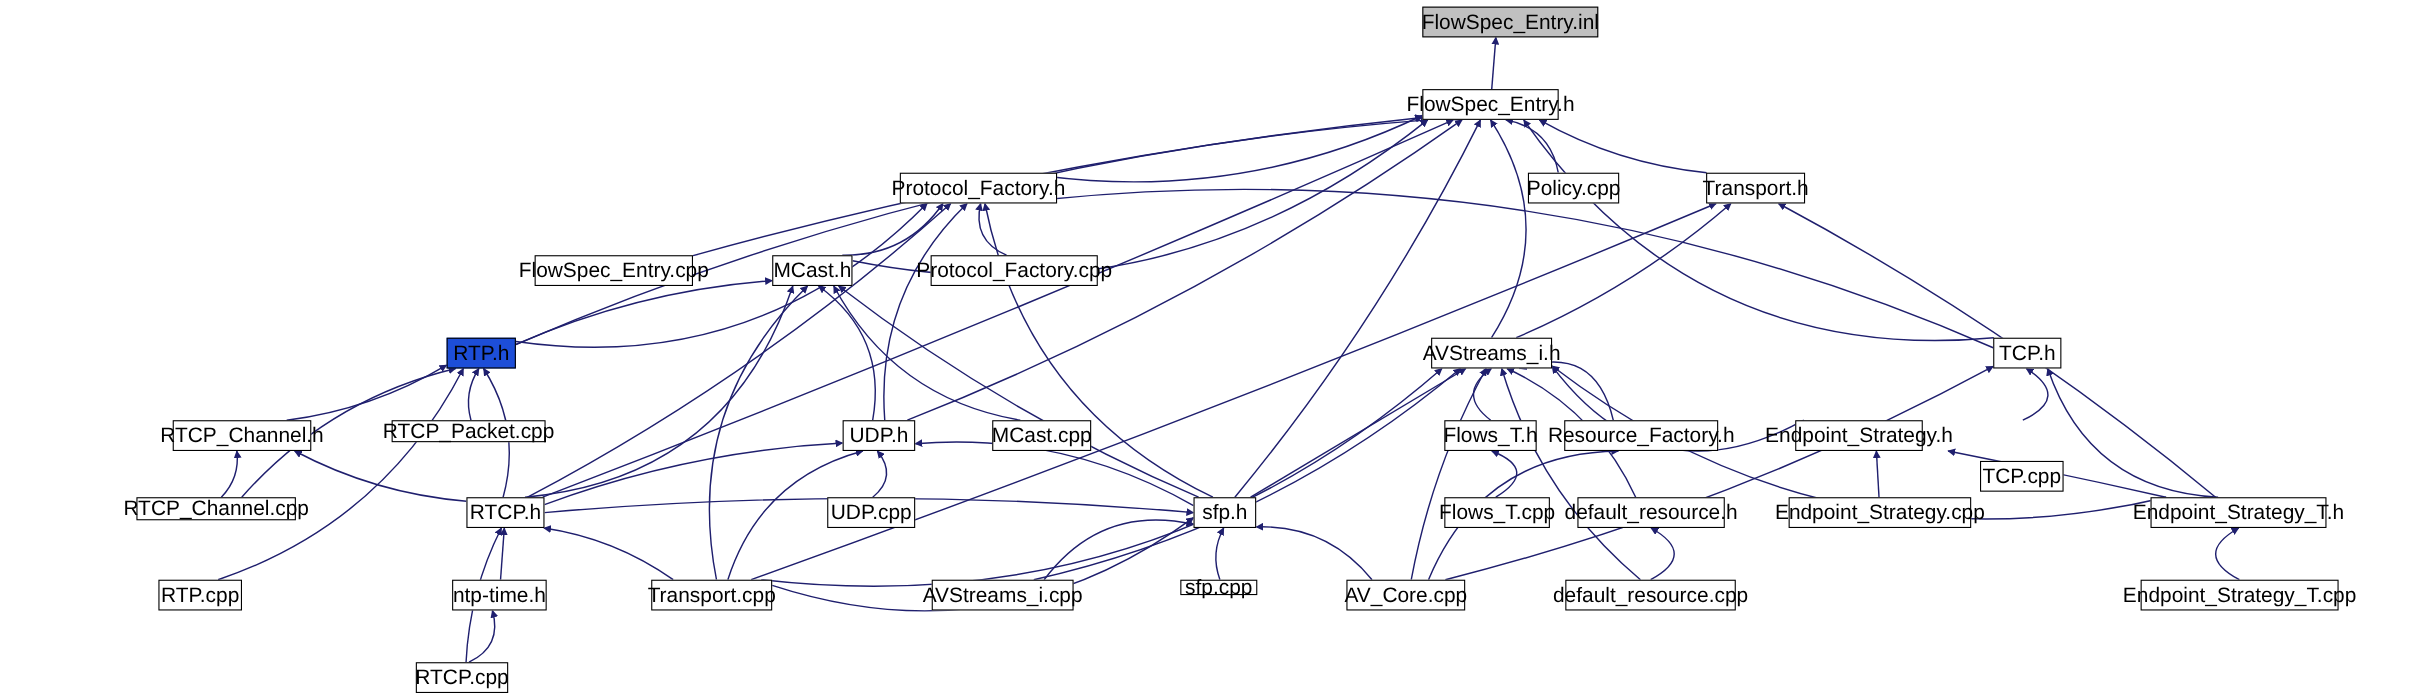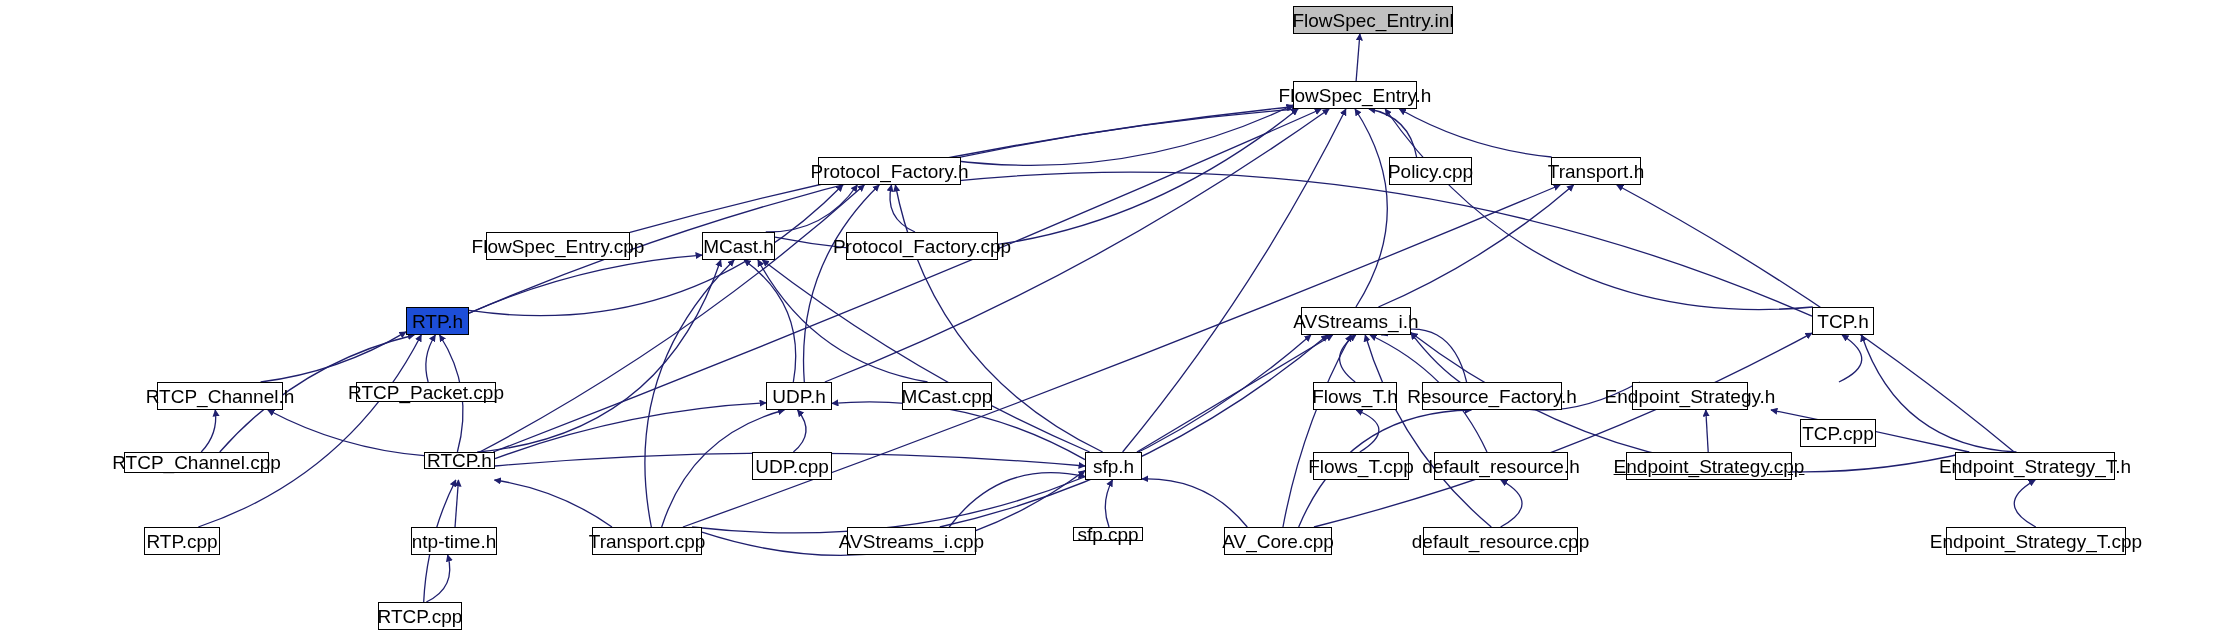--- a/index.html
+++ b/index.html
@@ -186,36 +186,36 @@
       </div>
       <div class="gnode" style="left: 1632px; top: 382px; width: 116px; height: 28px; border-color: rgb(0, 0, 0); background: rgb(255, 255, 255); color: rgb(0, 0, 0);">
         <span class="nlabel">Endpoint_Strategy.h</span>
       </div>
       <div class="gnode" style="left: 1800px; top: 382px; width: 76px; height: 28px; border-color: rgb(0, 0, 0); background: rgb(255, 255, 255); color: rgb(0, 0, 0); margin-top: 37px;">
         <span class="nlabel">TCP.cpp</span>
       </div>
       <div class="gnode" style="left: 124px; top: 452px; width: 145px; height: 21px; border-color: rgb(0, 0, 0); background: rgb(255, 255, 255); color: rgb(0, 0, 0);">
         <span class="nlabel">RTCP_Channel.cpp</span>
       </div>
-      <div class="gnode" style="left: 424px; top: 452px; width: 71px; height: 17px; border-color: rgb(0, 0, 0); background: rgb(255, 255, 255); color: rgb(0, 0, 0);">
+      <div class="gnode" style="left: 424px; top: 452px; width: 71px; height: 28px; border-color: rgb(0, 0, 0); background: rgb(255, 255, 255); color: rgb(0, 0, 0);">
         <span class="nlabel">RTCP.h</span>
       </div>
       <div class="gnode" style="left: 752px; top: 452px; width: 80px; height: 28px; border-color: rgb(0, 0, 0); background: rgb(255, 255, 255); color: rgb(0, 0, 0);">
         <span class="nlabel">UDP.cpp</span>
       </div>
       <div class="gnode" style="left: 1085px; top: 452px; width: 57px; height: 28px; border-color: rgb(0, 0, 0); background: rgb(255, 255, 255); color: rgb(0, 0, 0);">
         <span class="nlabel">sfp.h</span>
       </div>
       <div class="gnode" style="left: 1313px; top: 452px; width: 96px; height: 28px; border-color: rgb(0, 0, 0); background: rgb(255, 255, 255); color: rgb(0, 0, 0);">
         <span class="nlabel">Flows_T.cpp</span>
       </div>
       <div class="gnode" style="left: 1434px; top: 452px; width: 134px; height: 28px; border-color: rgb(0, 0, 0); background: rgb(255, 255, 255); color: rgb(0, 0, 0);">
         <span class="nlabel">default_resource.h</span>
       </div>
-      <div class="gnode" style="left: 1626px; top: 452px; width: 166px; height: 28px; border-color: rgb(0, 0, 0); background: rgb(255, 255, 255); color: rgb(0, 0, 0); text-decoration: underline;">
+      <div class="gnode" style="left: 1626px; top: 452px; width: 166px; height: 28px; border-color: rgb(0, 0, 0); background: rgb(255, 255, 255); color: rgb(0, 0, 0);">
         <span class="nlabel">Endpoint_Strategy.cpp</span>
       </div>
       <div class="gnode" style="left: 1955px; top: 452px; width: 160px; height: 28px; border-color: rgb(0, 0, 0); background: rgb(255, 255, 255); color: rgb(0, 0, 0);">
         <span class="nlabel">Endpoint_Strategy_T.h</span>
       </div>
       <div class="gnode" style="left: 144px; top: 527px; width: 76px; height: 28px; border-color: rgb(0, 0, 0); background: rgb(255, 255, 255); color: rgb(0, 0, 0);">
         <span class="nlabel">RTP.cpp</span>
       </div>
       <div class="gnode" style="left: 411px; top: 527px; width: 86px; height: 28px; border-color: rgb(0, 0, 0); background: rgb(255, 255, 255); color: rgb(0, 0, 0);">
         <span class="nlabel">ntp-time.h</span>

